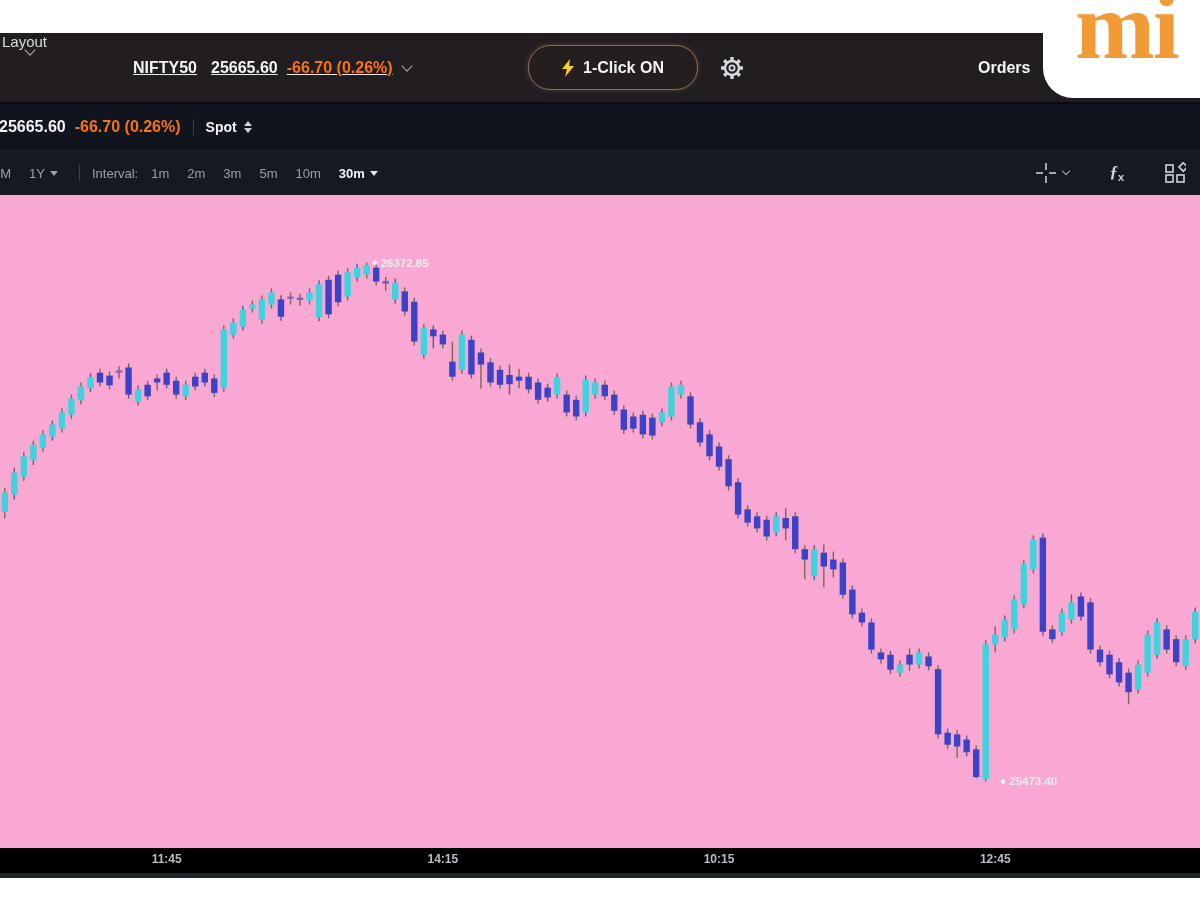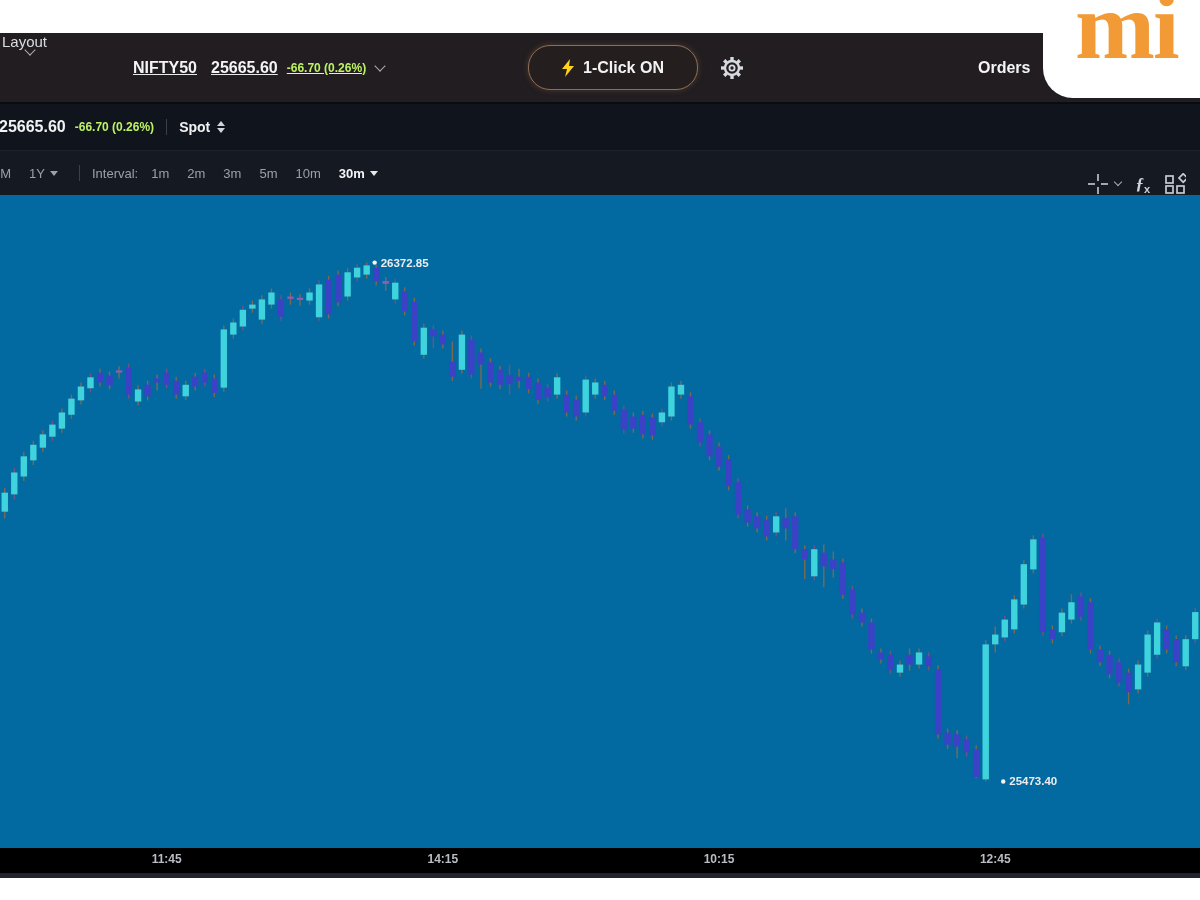--- a/index.html
+++ b/index.html
@@ -8,21 +8,21 @@
   .app{position:absolute;top:33px;left:0;width:1200px;height:845px;background:#000;}
 
   
   .topbar{position:absolute;top:0;left:0;width:100%;height:69px;background:#211d20;
           border-bottom:2px solid #0a0b0d;}
   .topbar .item{position:absolute;top:0;height:69px;display:flex;align-items:center;color:#e9e9ec;}
   .lbl15{font-size:15px;color:#dcdce0;}
   .bold16{font-size:16px;font-weight:bold;color:#f4f4f6;}
   .chev{display:inline-block;width:7px;height:7px;border-right:1.6px solid #a9aeb6;
         border-bottom:1.6px solid #a9aeb6;transform:rotate(45deg);margin-left:10px;margin-top:-4px;}
-  .neg{color:#bef264;font-size:12px;font-weight:bold;}
+  .neg{color:#f97316;font-size:16px;font-weight:bold;}
   .pill{position:absolute;left:528px;top:12px;width:168px;height:43px;border-radius:22px;
         background:#241f1e;border:1px solid #8d6f58;box-shadow:0 0 6px rgba(222,150,90,.25);
         display:flex;align-items:center;justify-content:center;cursor:pointer;}
   .pill span.txt{font-size:16px;font-weight:bold;color:#f2f2f4;margin-left:8px;}
   .gearwrap{position:absolute;left:718px;top:0;height:69px;display:flex;align-items:center;cursor:pointer;}
 
   
   .subbar{position:absolute;top:71px;left:0;width:100%;height:46px;background:#10141c;
           border-bottom:1px solid #1e222a;display:flex;align-items:center;}
   .subbar .price{font-size:16px;font-weight:bold;color:#f2f2f4;margin-left:-1px;}
@@ -35,27 +35,27 @@
   .tri-dn{width:0;height:0;border-left:4px solid transparent;border-right:4px solid transparent;
           border-top:5px solid #cfd3da;}
 
   
   .toolbar{position:absolute;top:118px;left:0;width:100%;height:44px;background:#151922;
            display:flex;align-items:center;color:#9aa0a8;font-size:13px;}
   .toolbar .opt{margin:0 9px;cursor:pointer;}
   .toolbar .sel{color:#f5f5f7;font-weight:bold;}
   .caret{display:inline-block;width:0;height:0;border-left:4px solid transparent;
          border-right:4px solid transparent;border-top:5px solid #9aa0a8;margin-left:5px;vertical-align:2px;}
-  .tb-right{position:absolute;right:14px;top:0;height:44px;display:flex;align-items:flex-end;gap:14px;}
+  .tb-right{position:absolute;right:14px;top:0;height:44px;display:flex;align-items:center;gap:40px;}
   .fx{font-family:"Liberation Serif",serif;font-style:italic;font-weight:bold;
       font-size:17px;color:#cfd3da;cursor:pointer;}
   .fx sub{font-style:normal;font-size:11px;font-family:"Liberation Sans",sans-serif;}
 
   
-  .chart-wrap{position:absolute;top:162px;left:0;width:1200px;height:653px;background:#0369a1;cursor:crosshair;}
+  .chart-wrap{position:absolute;top:162px;left:0;width:1200px;height:653px;background:#f9a8d4;cursor:crosshair;}
   .axis{position:absolute;top:815px;left:0;width:1200px;height:25px;background:#000;}
   .axis span{position:absolute;top:4px;width:60px;text-align:center;color:#b9bcc2;
              font-size:12px;font-weight:bold;}
   .bottomstrip{position:absolute;top:840px;left:0;width:1200px;height:5px;background:#20242c;}
 
   
   .logo-box{position:absolute;top:0;right:0;width:157px;height:98px;background:#ffffff;
             border-bottom-left-radius:30px;overflow:hidden;z-index:50;}
   .logo-box .m{position:absolute;left:32px;top:-30px;font-family:"Liberation Serif",serif;
                font-weight:bold;font-size:96px;color:#f29a36;letter-spacing:-2px;}

